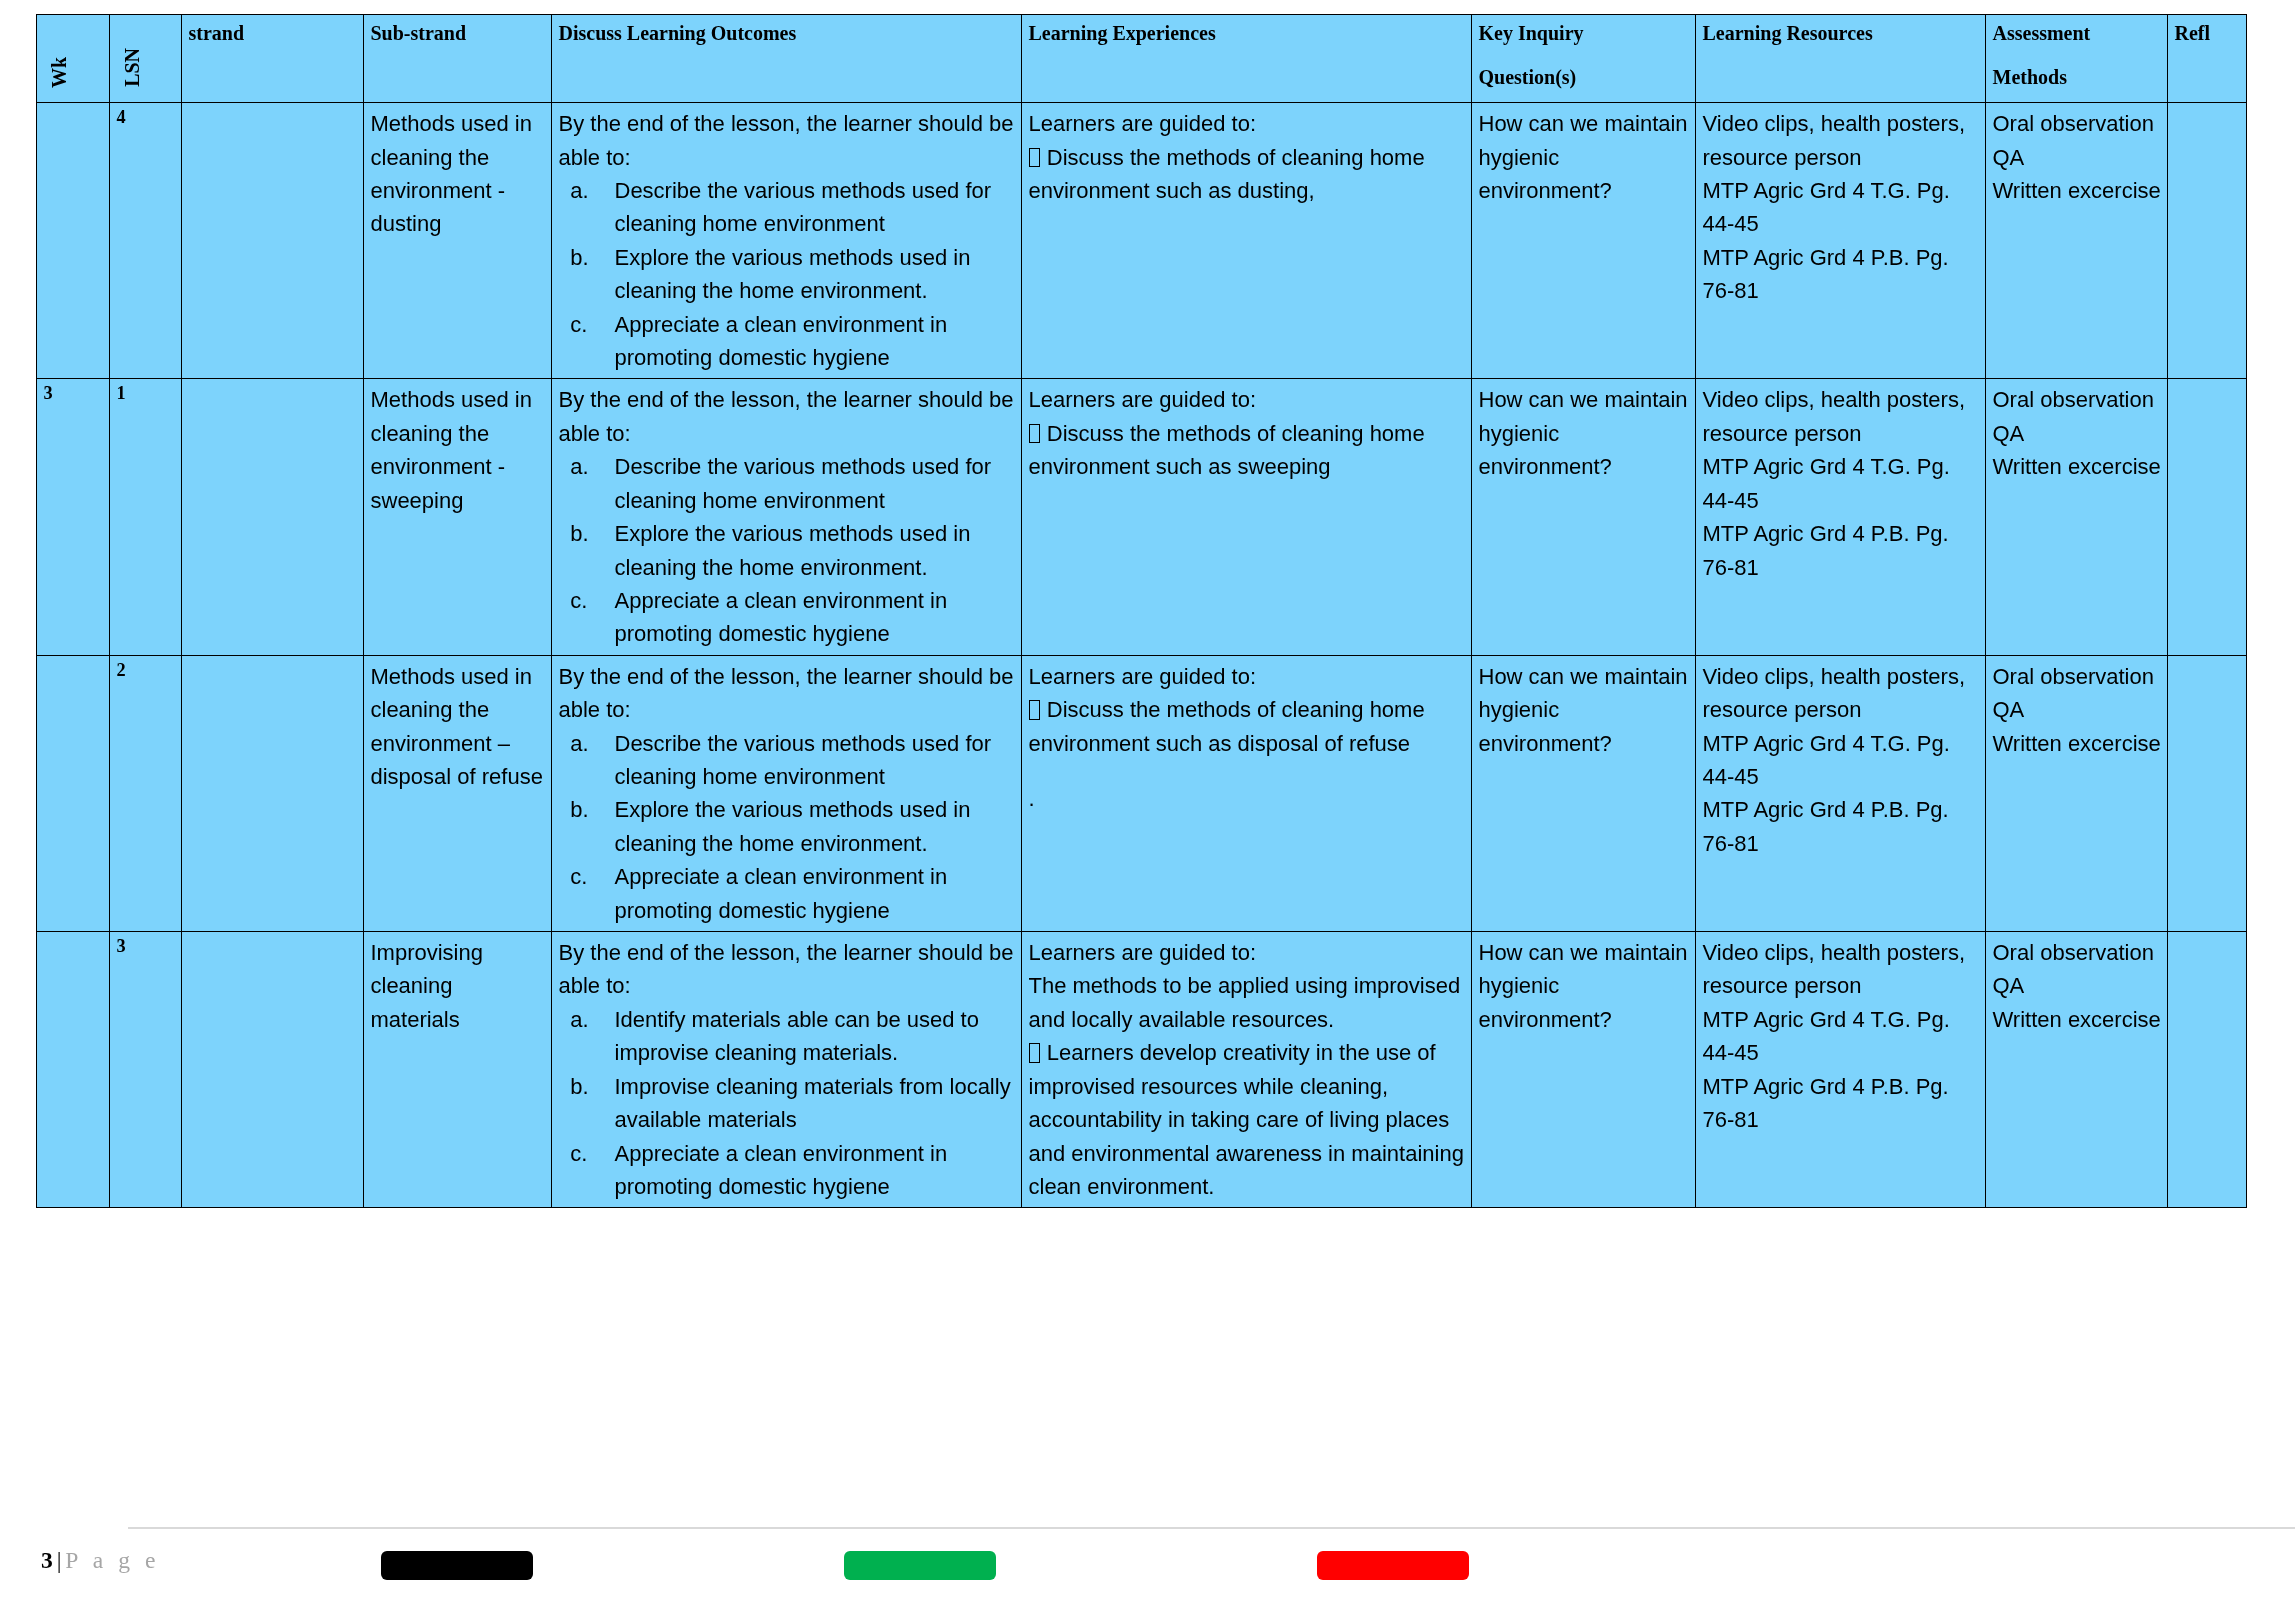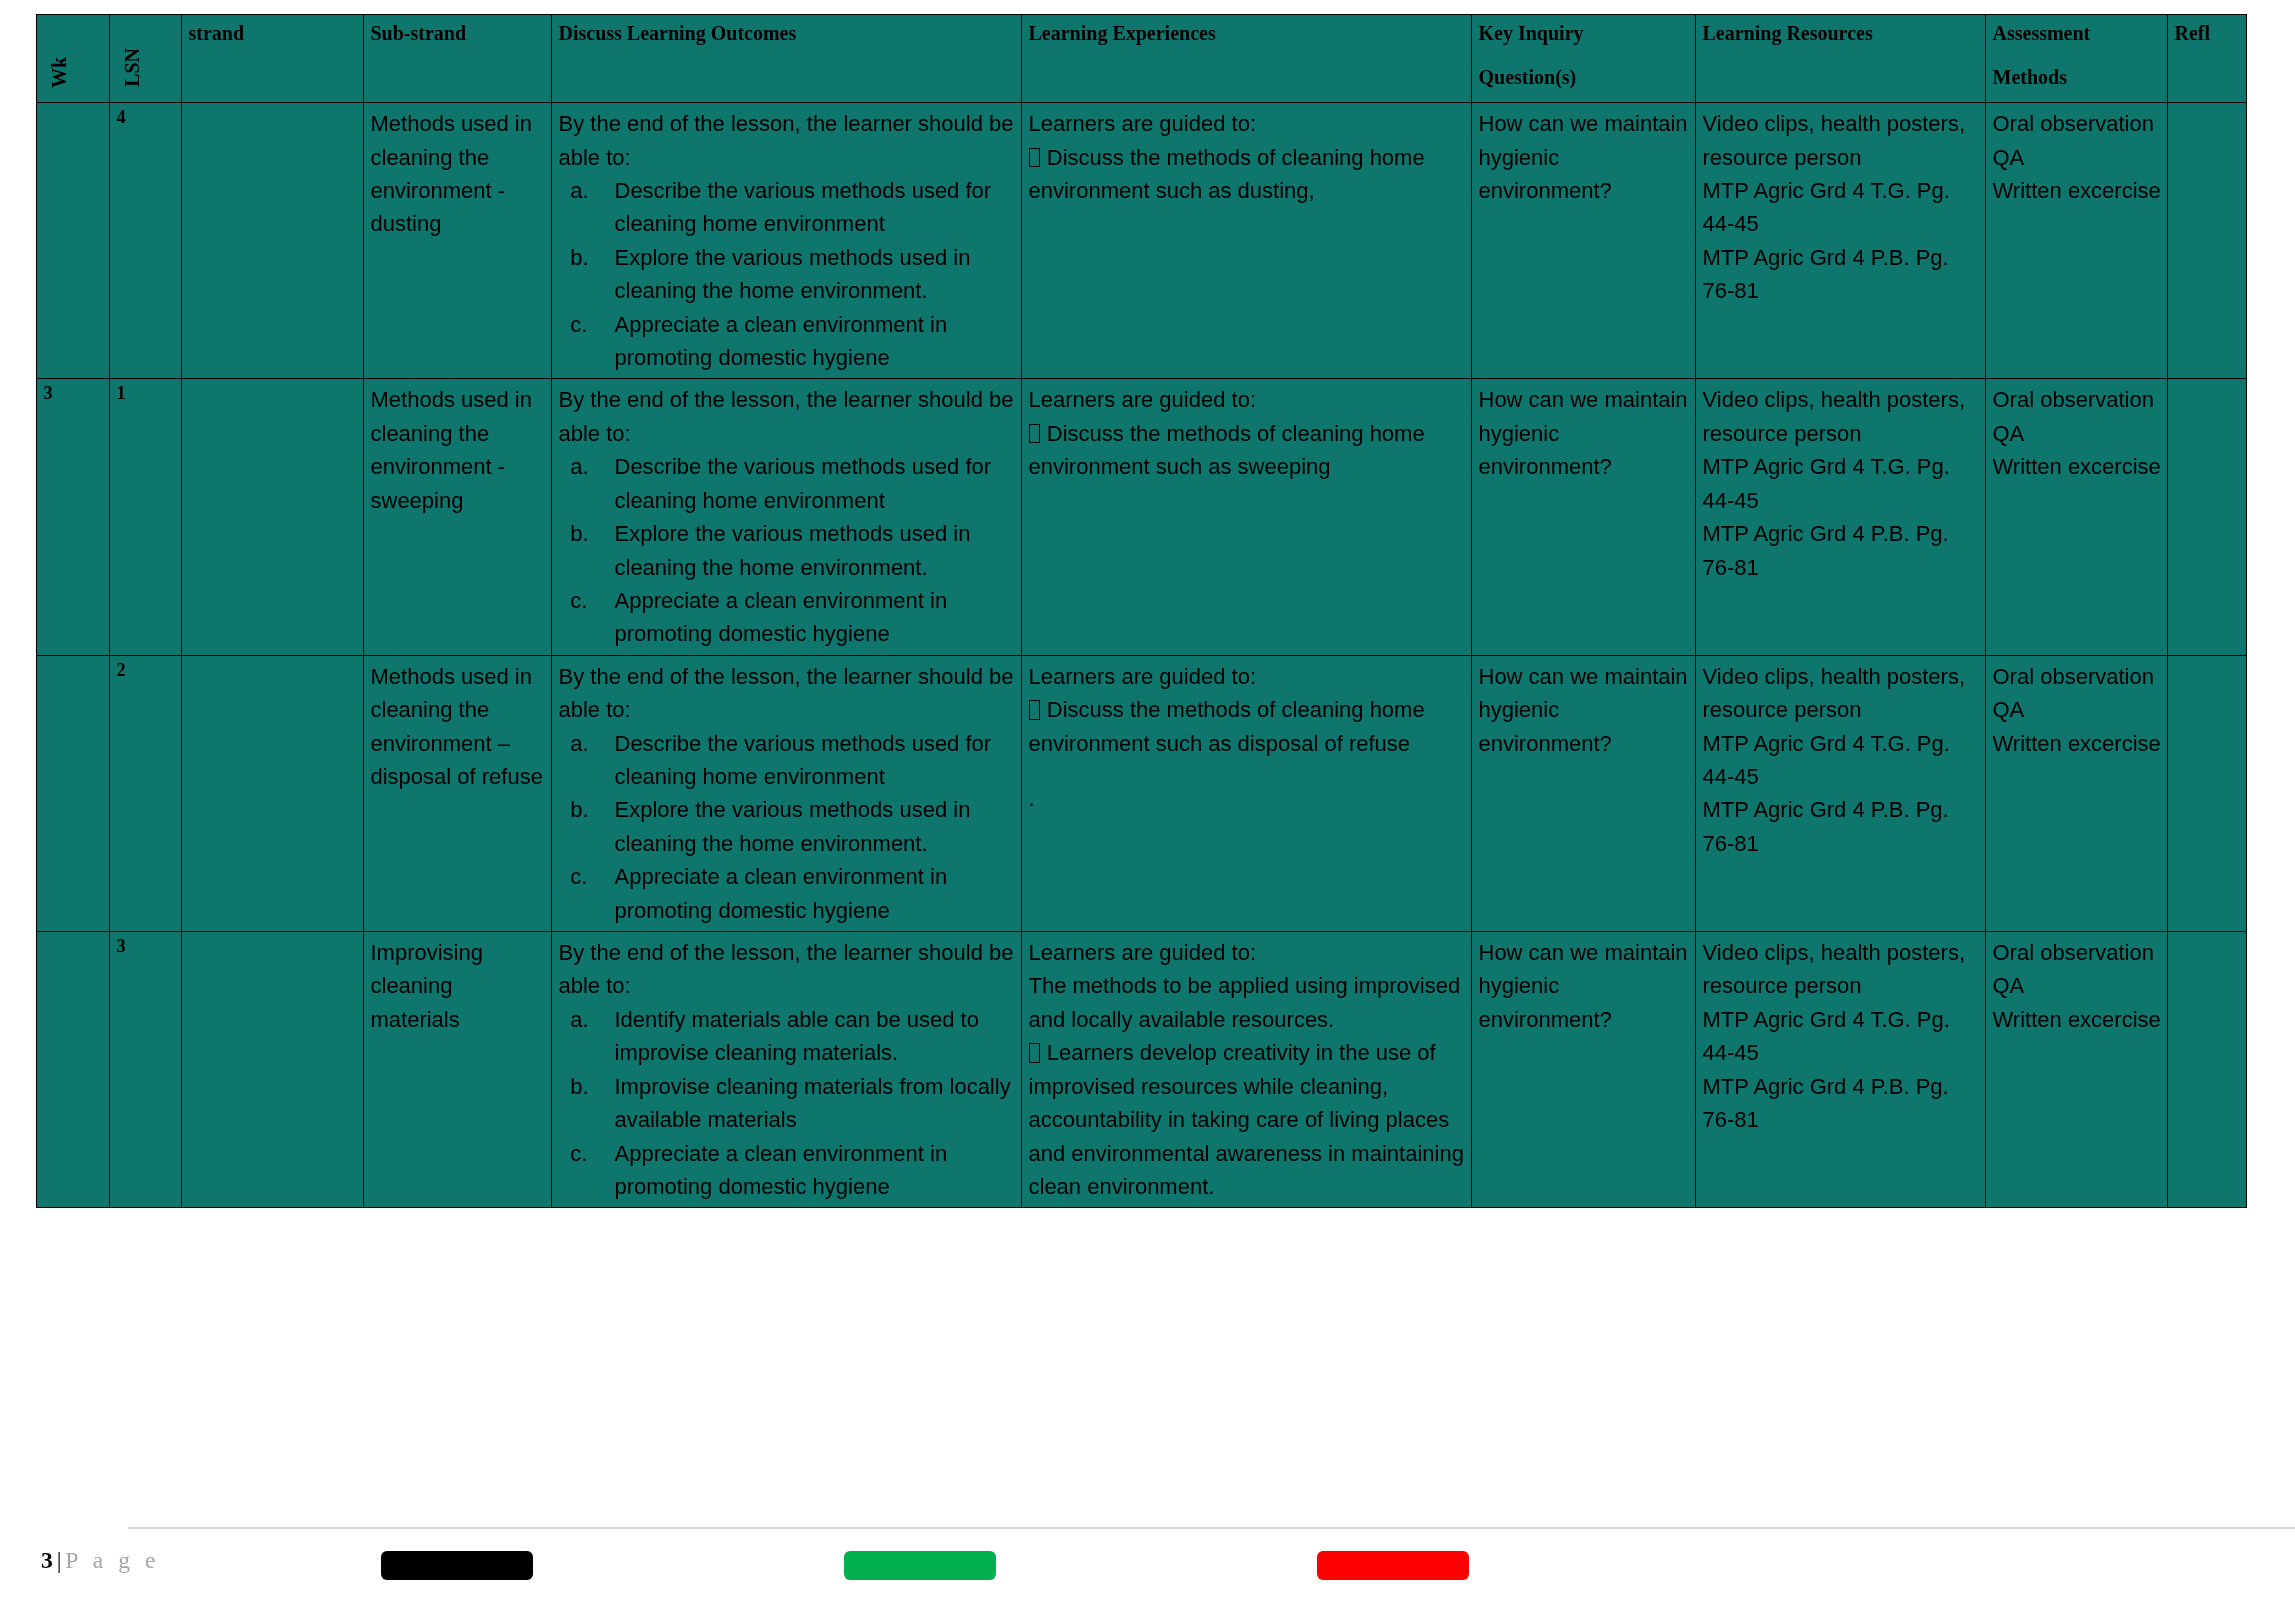--- a/index.html
+++ b/index.html
@@ -31,21 +31,21 @@
     left: 36px;
     top: 14.4px;
     width: 2210px;
     border-collapse: collapse;
     table-layout: fixed;
   }
   #sow-table td, #sow-table th {
     border: 1.3px solid #000000;
     vertical-align: top;
     padding: 3.9px 5.2px 3.9px 6.5px;
-    background: #0f766e;
+    background: #7dd3fc;
   }
 
   
   col.c-wk       { width: 73px; }
   col.c-lsn      { width: 72px; }
   col.c-strand   { width: 182px; }
   col.c-sub      { width: 188px; }
   col.c-llo      { width: 470px; }
   col.c-lex      { width: 450px; }
   col.c-kiq      { width: 224px; }

